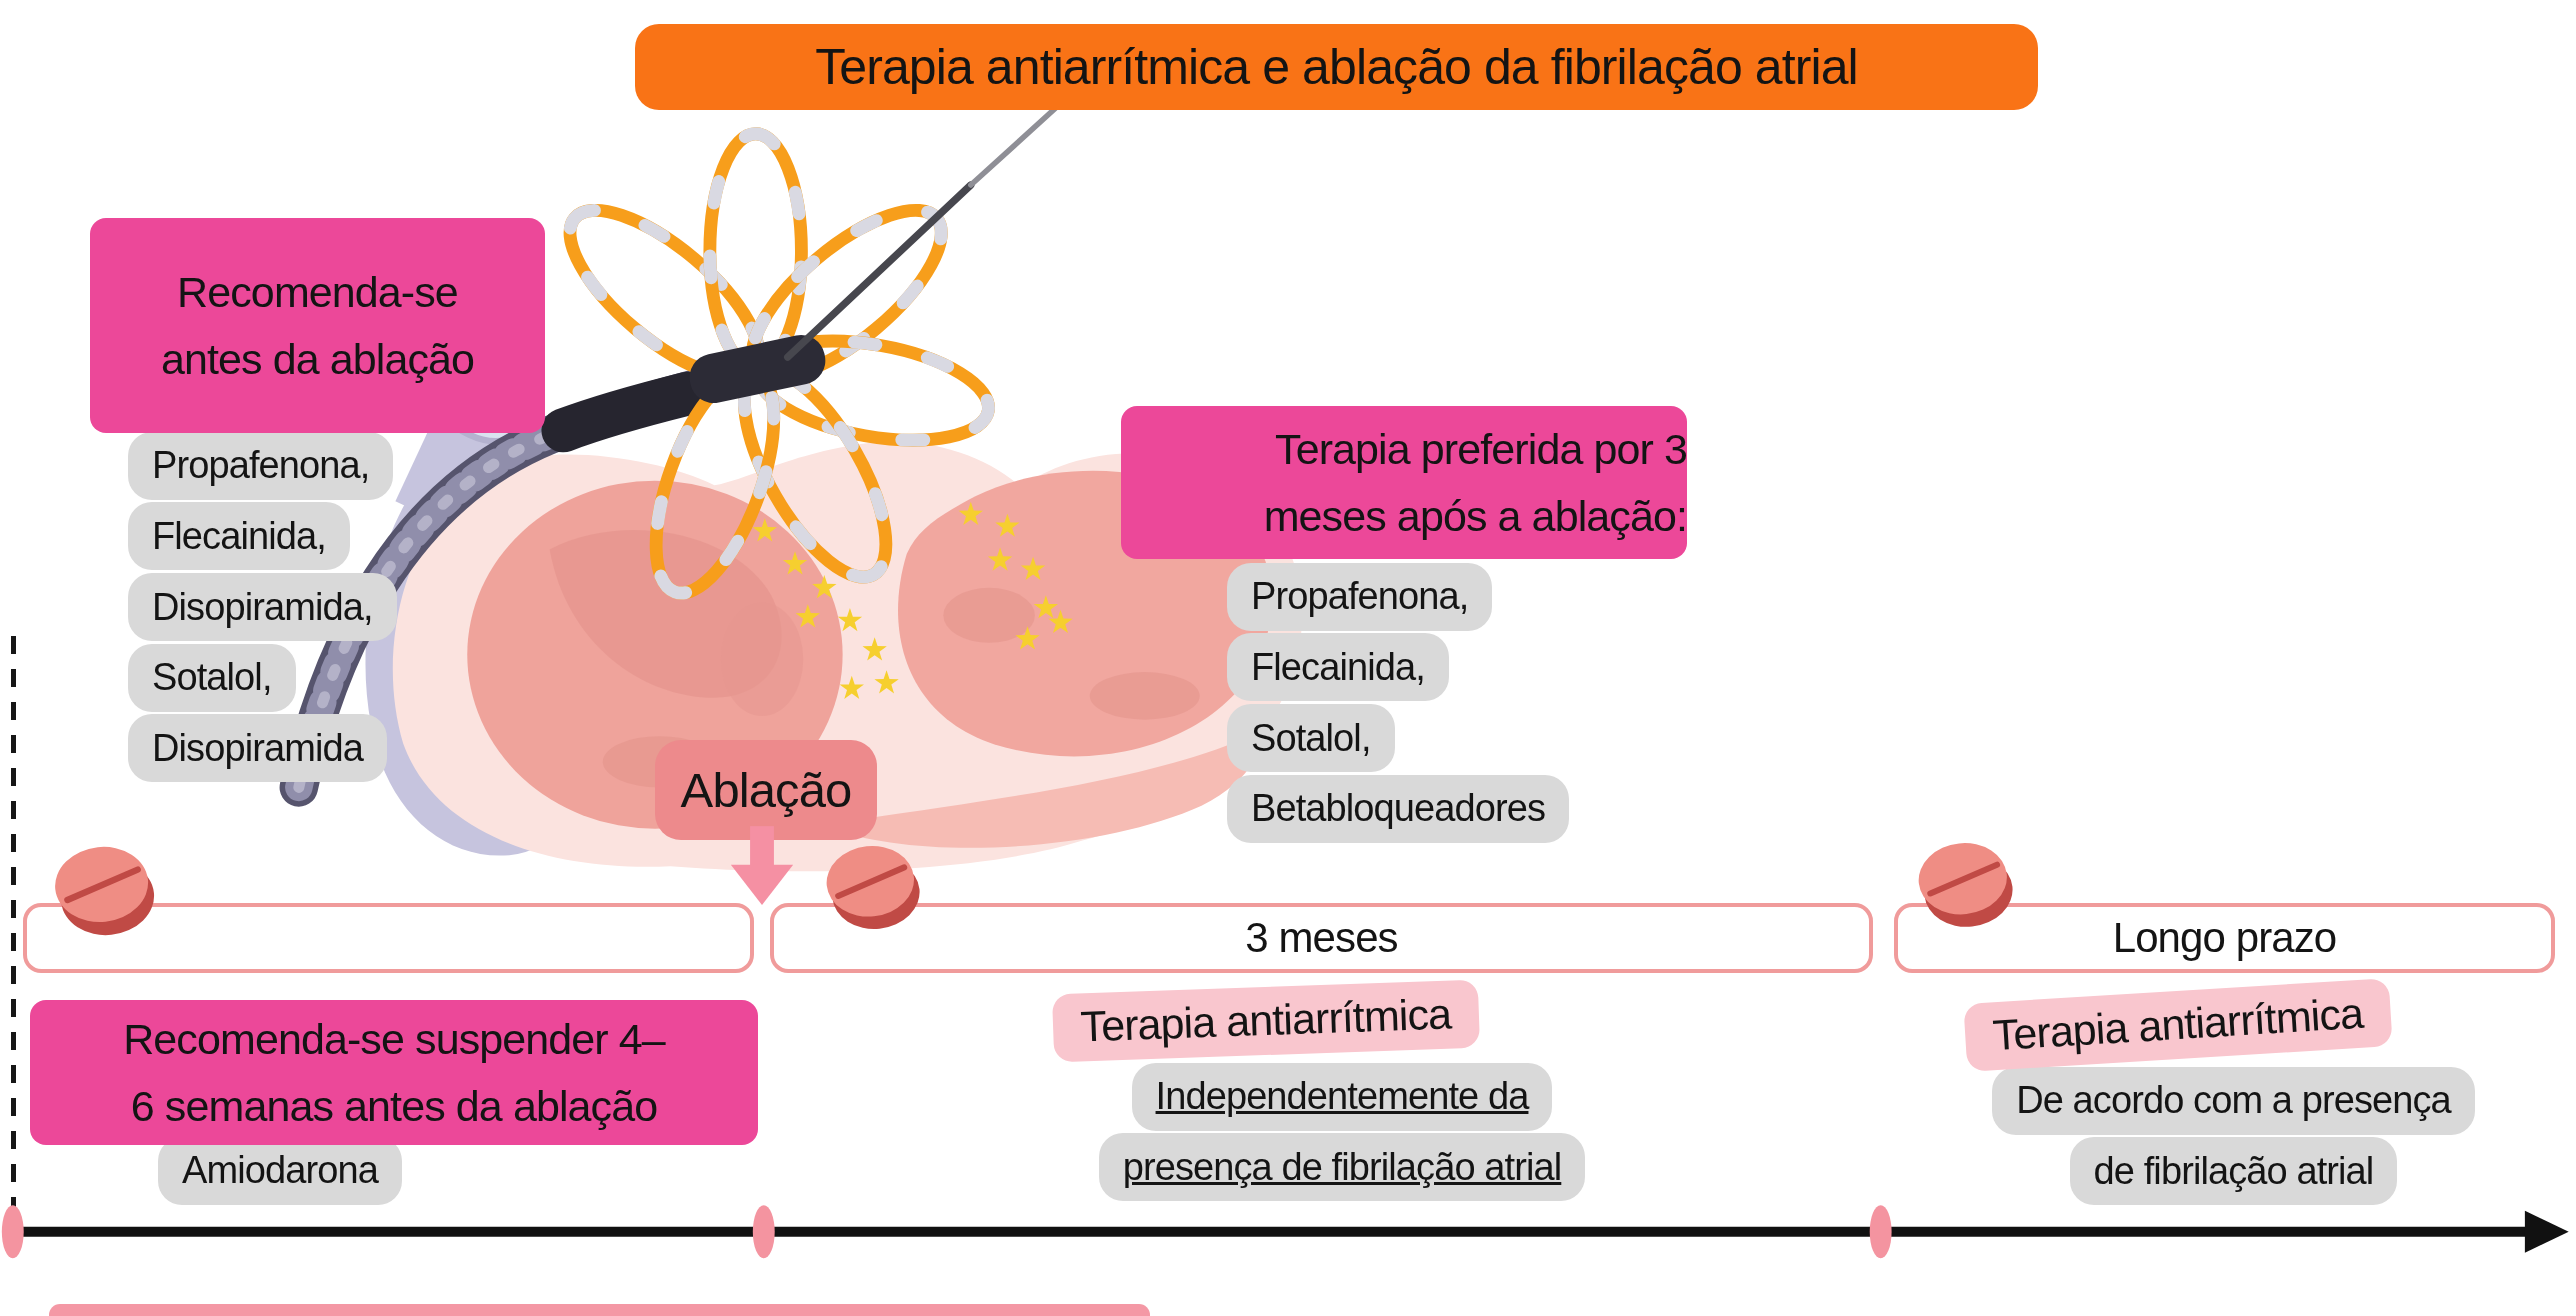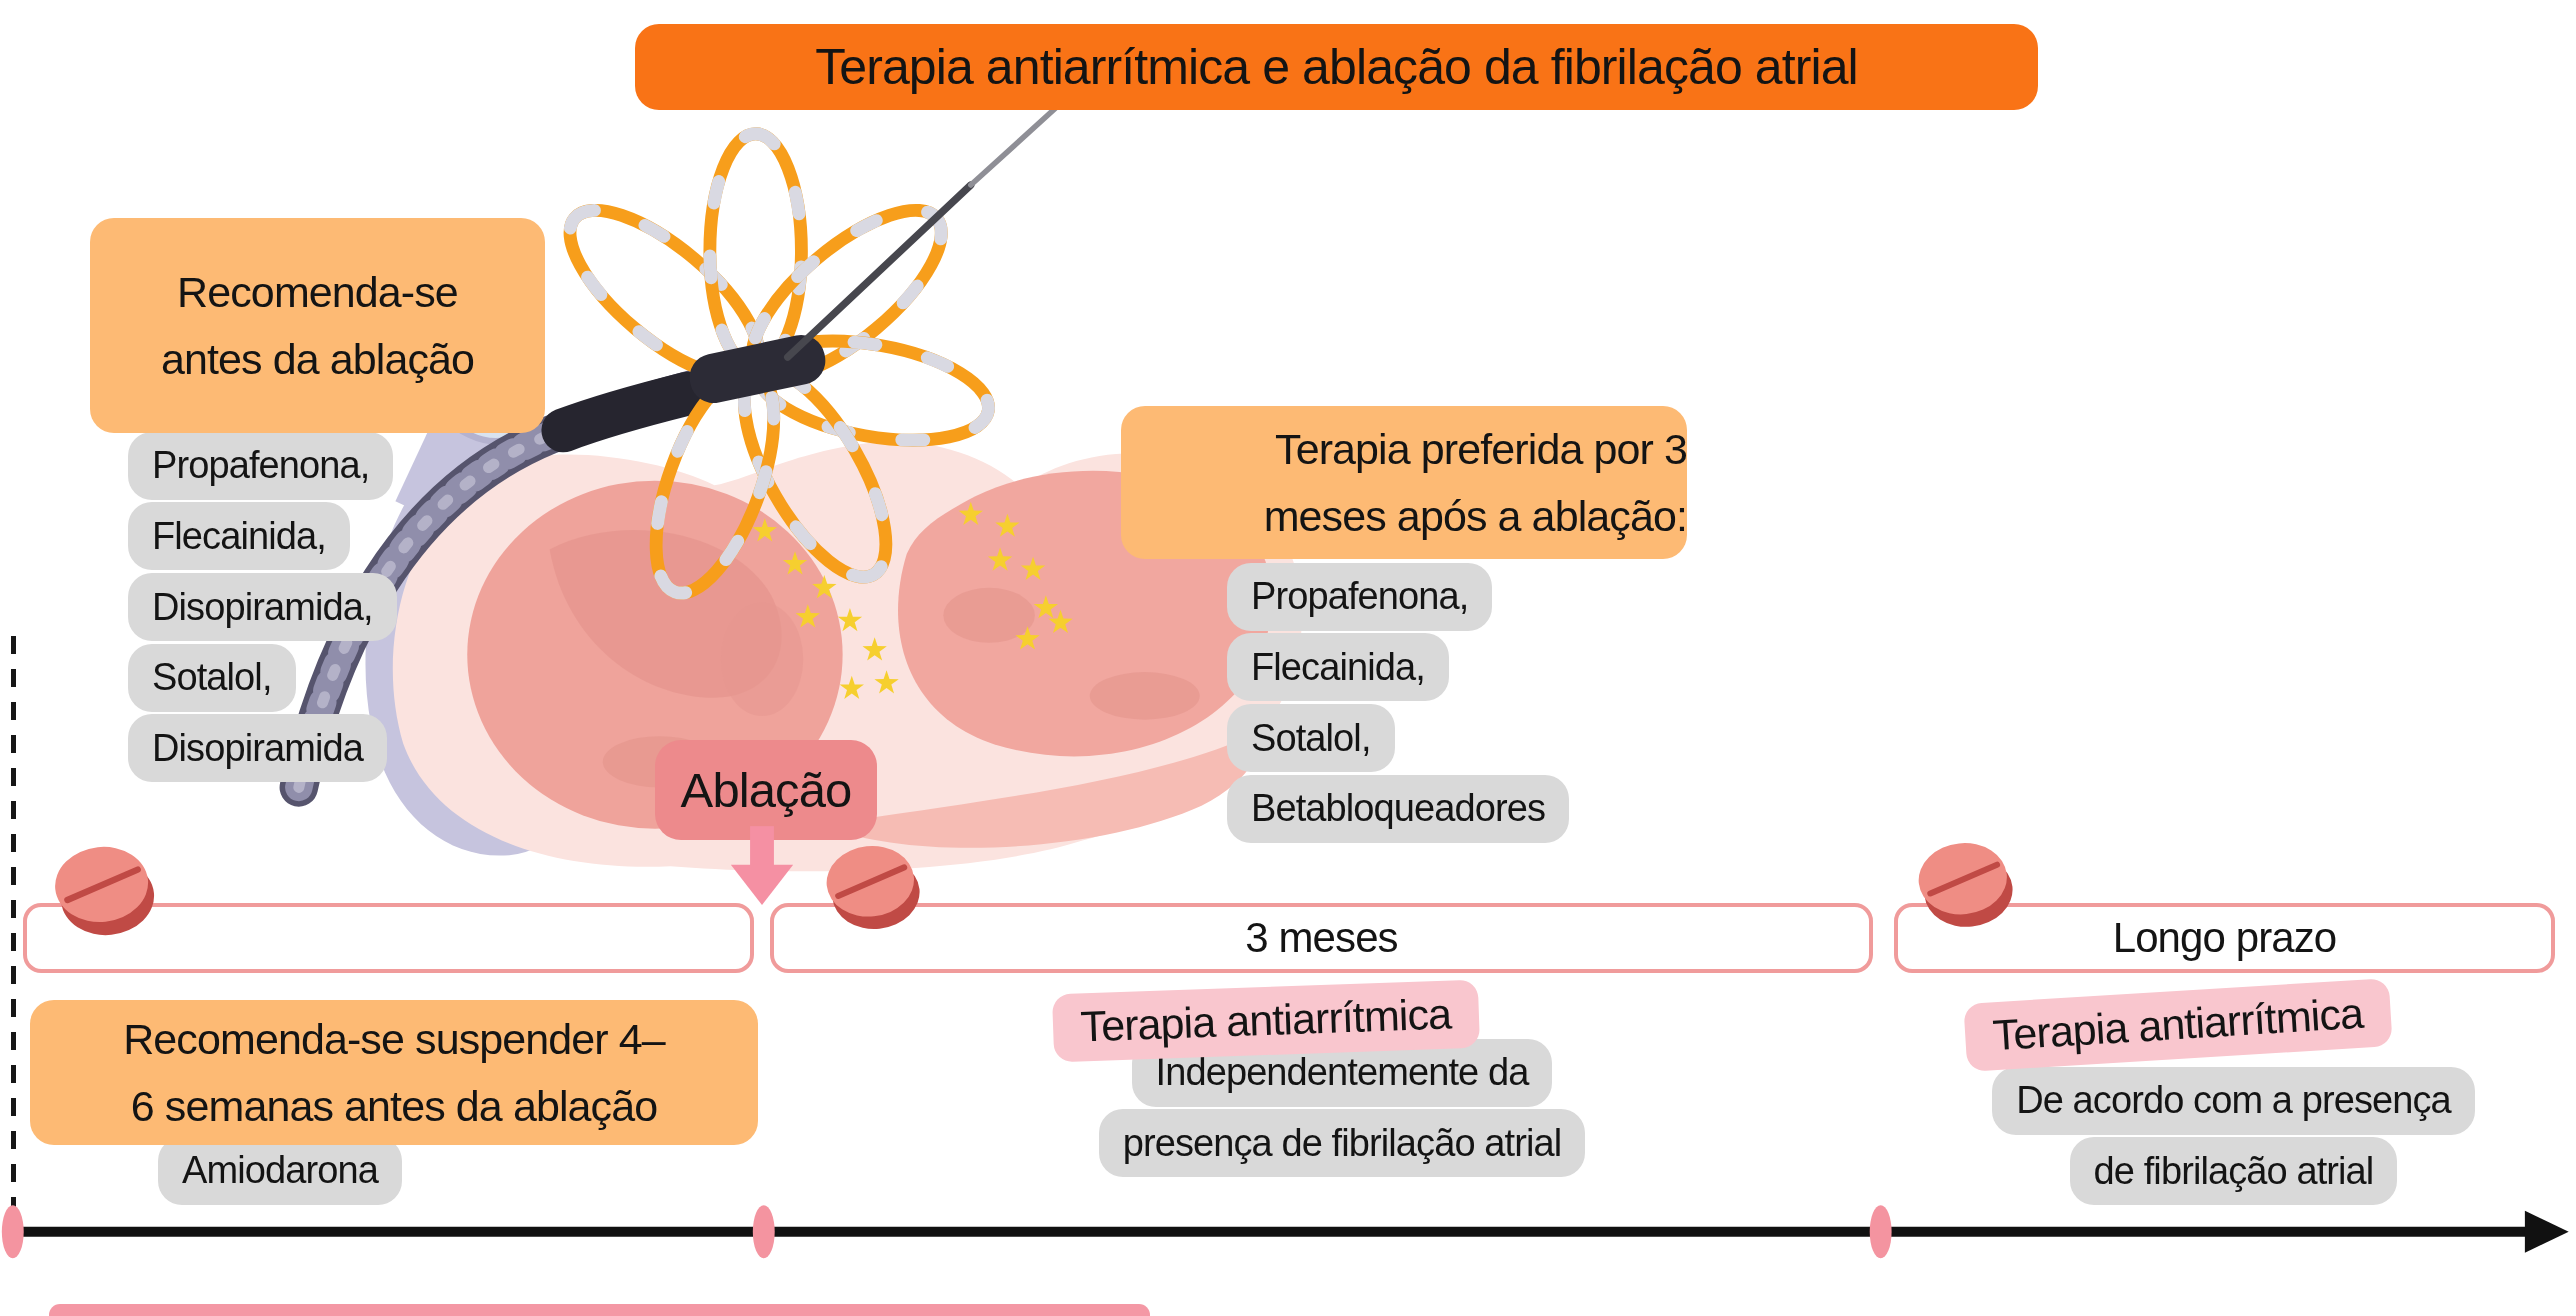--- a/index.html
+++ b/index.html
@@ -8,21 +8,21 @@
     font-family:"Liberation Sans", sans-serif;color:#141414;
   }
   .abs{position:absolute;}
   
   .title-box{
     left:635px;top:24px;width:1403px;height:86px;background:#f97316;border-radius:24px;
     display:flex;align-items:center;justify-content:center;font-size:50px;letter-spacing:-0.9px;z-index:7;
   }
   
   .peach{
-    background:#fdba74;border-radius:24px;text-align:center;font-size:43px;line-height:67px;
+    background:#ec4899;border-radius:16px;text-align:center;font-size:43px;line-height:67px;
     display:flex;flex-direction:column;justify-content:center;z-index:5;letter-spacing:-0.9px;
   }
   .peach-left{left:90px;top:218px;width:455px;height:215px;}
   .peach-center{left:1121px;top:406px;width:566px;height:153px;text-align:right;}
   .peach-bottom{left:30px;top:1000px;width:728px;height:145px;}
   
   .blob-col{display:flex;flex-direction:column;z-index:4;}
   .blob-col.left-align{align-items:flex-start;}
   .blob-col.center-align{align-items:center;}
   .blob{
@@ -32,21 +32,21 @@
   .drugs-left{left:128px;top:429px;}
   .drugs-center{left:1227px;top:560px;}
   .amiodarona-wrap{left:158px;top:1134px;z-index:4;}
   
   .highlight{
     background:#F9C6CE;border-radius:18.3px;font-size:43px;line-height:53px;padding:7.3px 27.5px;
     white-space:nowrap;z-index:6;letter-spacing:-0.9px;
   }
   .hl-mid{left:1053px;top:987px;transform:rotate(-2deg);}
   .hl-right{left:1965px;top:991px;transform:rotate(-3.5deg);}
-  .note-mid{left:1003px;top:1036px;width:678px;}
+  .note-mid{left:1003px;top:1060px;width:678px;text-decoration:underline;}
   .note-right{left:1912px;top:1064px;width:643px;}
   
   .ablacao-box{
     left:655px;top:740px;width:222px;height:100px;background:#ED8A8C;border-radius:26px;
     display:flex;align-items:center;justify-content:center;font-size:49px;z-index:6;letter-spacing:-0.9px;
   }
   
   .segment{
     top:903px;height:70px;background:#ffffff;border:4.6px solid #F09B9B;border-radius:18.3px;
     box-sizing:border-box;display:flex;align-items:center;justify-content:center;

